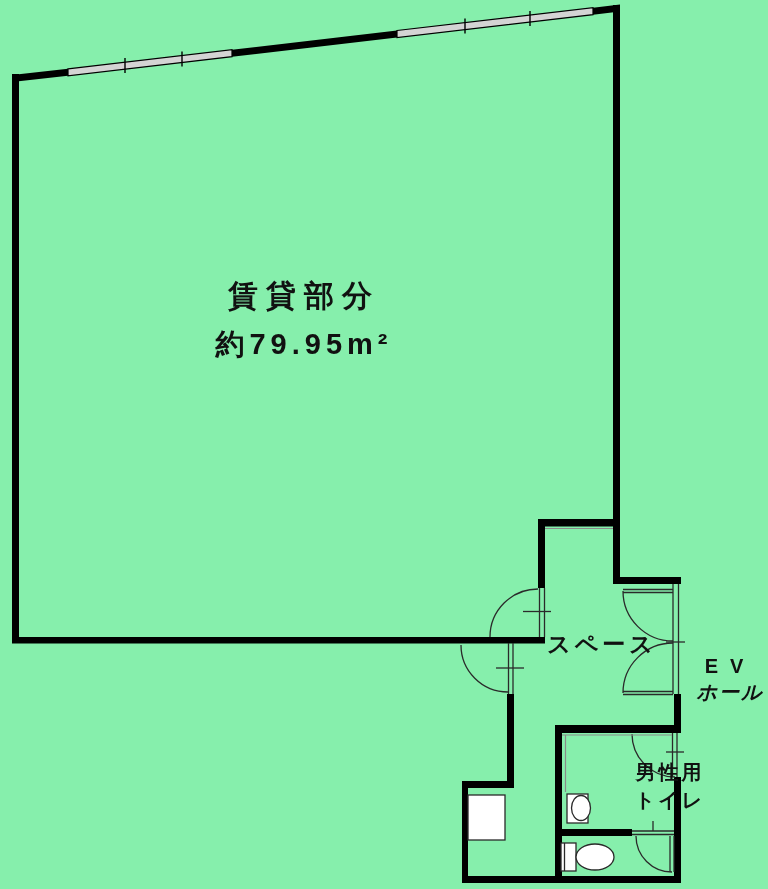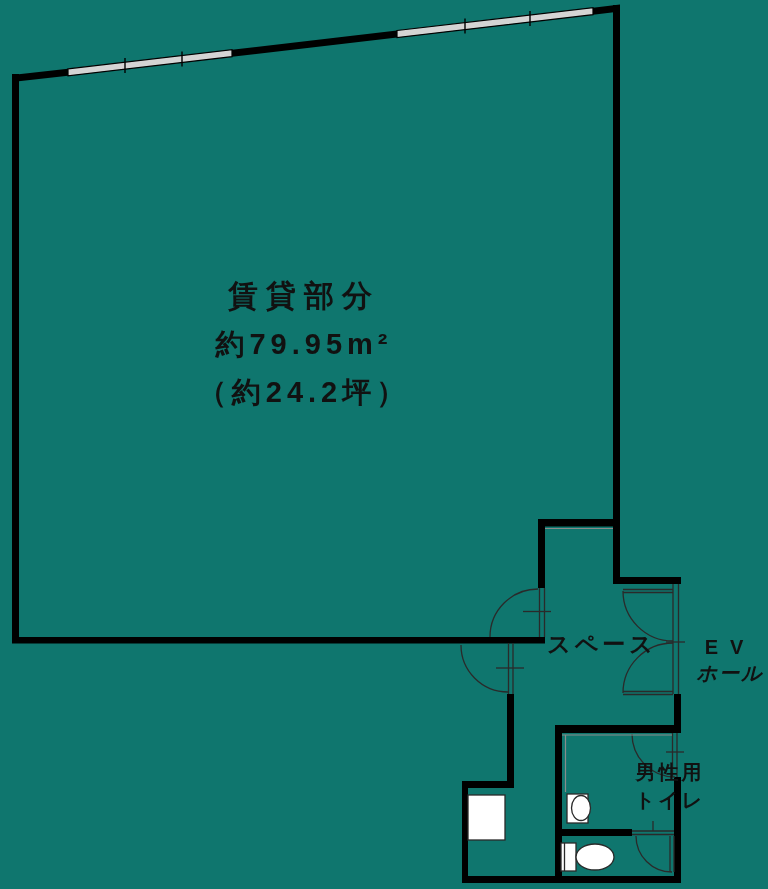--- a/index.html
+++ b/index.html
@@ -1,37 +1,37 @@
 <!DOCTYPE html>
 <html><head>
 <meta charset="utf-8">
 <style>
   html,body{margin:0;padding:0;background:#ffffff;}
   .stage{
     position:relative;
     width:768px;height:889px;
-    background:#0f766e;
+    background:#86efac;
     overflow:hidden;
     font-family:"Liberation Sans","DejaVu Sans",sans-serif;
   }
   .plan-svg{position:absolute;left:0;top:0;}
   .lbl{
     position:absolute;
     transform:translateX(-50%);
     text-align:center;
     font-weight:bold;
     color:#111111;
     white-space:nowrap;
   }
   .lbl-rental{left:304px;top:272px;font-size:30px;line-height:48px;letter-spacing:8px;}
   .lbl-rental .l2{font-size:29px;letter-spacing:5px;}
   .lbl-rental .l3{font-size:29px;letter-spacing:5px;}
   .lbl-common{left:602px;top:632px;font-size:23px;line-height:25px;letter-spacing:4px;}
   .lbl-ev{left:730px;top:634px;font-size:20px;line-height:26px;}
-  .lbl-ev .l1{letter-spacing:12px;}
+  .lbl-ev .l1{letter-spacing:12px;margin-top:19px;}
   .lbl-ev .l2{letter-spacing:2px;font-style:italic;}
   .lbl-mens{left:630px;top:758px;font-size:20px;line-height:28px;letter-spacing:3px;margin-left:40px;}
 </style>
 </head>
 <body>
 
 <div class="stage">
 
   <svg class="plan-svg" width="768" height="889" viewBox="0 0 768 889">
 
@@ -136,21 +136,20 @@
         <rect x="561" y="843" width="15" height="28"></rect>
         <line x1="564.5" y1="843" x2="564.5" y2="871"></line>
         <ellipse cx="595" cy="857" rx="19" ry="13"></ellipse>
       </g>
     </g>
   </svg>
 
   <div class="lbl lbl-rental">
     <div class="l1">賃貸部分</div>
     <div class="l2">約79.95m²</div>
-    <div class="l3">（約24.2坪）</div>
   </div>
 
   <div class="lbl lbl-common">
     <div>スペース</div>
   </div>
 
   <div class="lbl lbl-ev">
     <div class="l1">EV</div>
     <div class="l2">ホール</div>
   </div>

